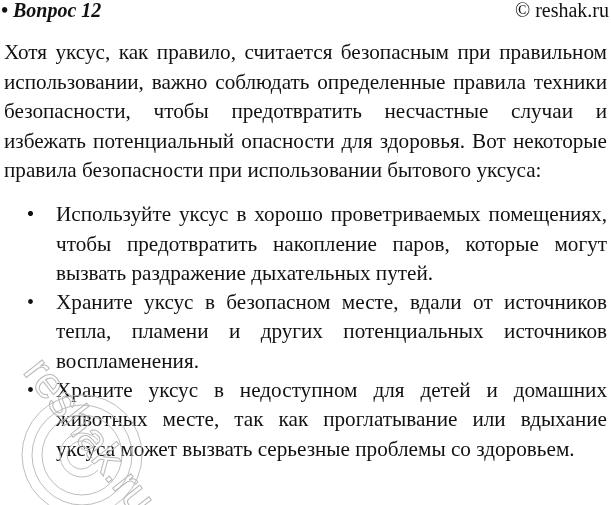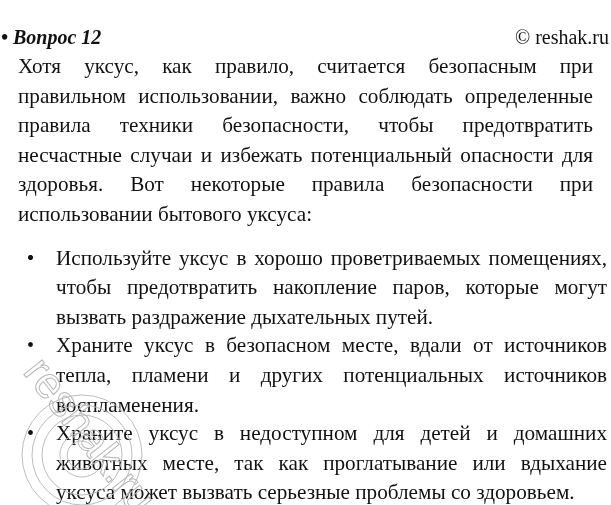--- a/index.html
+++ b/index.html
@@ -14,21 +14,20 @@
       overflow: hidden;
       font-family: "Liberation Serif", "DejaVu Serif", serif;
       color: #111111;
     }
     .header {
       position: absolute;
       top: 0;
       left: 0;
       width: 611px;
       height: 22px;
-      margin-top: 27px;
     }
     .header-title {
       position: absolute;
       left: 1px;
       top: -1px;
       font-size: 20px;
       font-weight: bold;
       font-style: italic;
       line-height: 22px;
       white-space: nowrap;
@@ -43,21 +42,21 @@
     }
     .content {
       position: absolute;
       left: 4px;
       top: 38px;
       width: 603px;
       font-size: 21.2px;
       line-height: 29.6px;
     }
     .intro {
-      margin: 14px;
+      margin: 0;
       text-align: justify;
       text-align-last: left;
     }
     .rules {
       list-style: none;
       margin: 15px 0 0 0;
       padding: 0;
     }
     .rule {
       position: relative;

